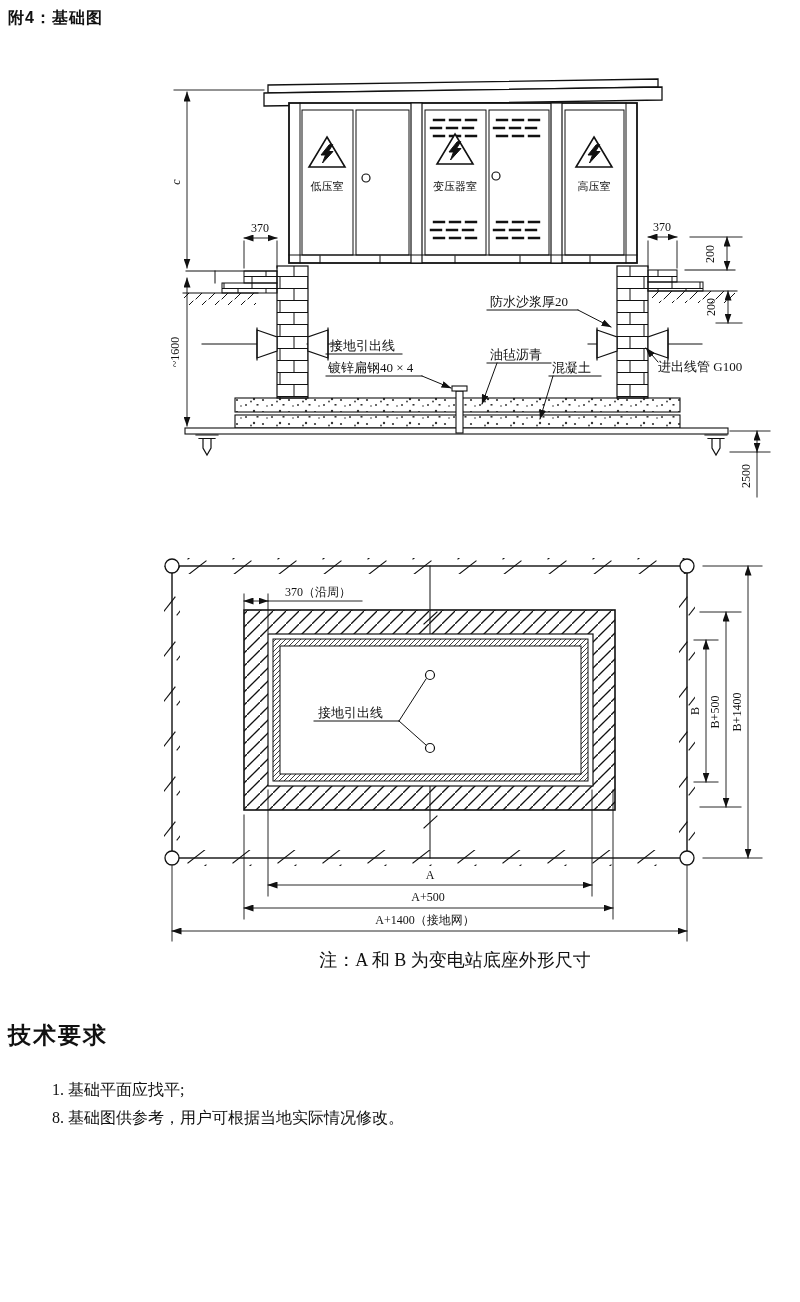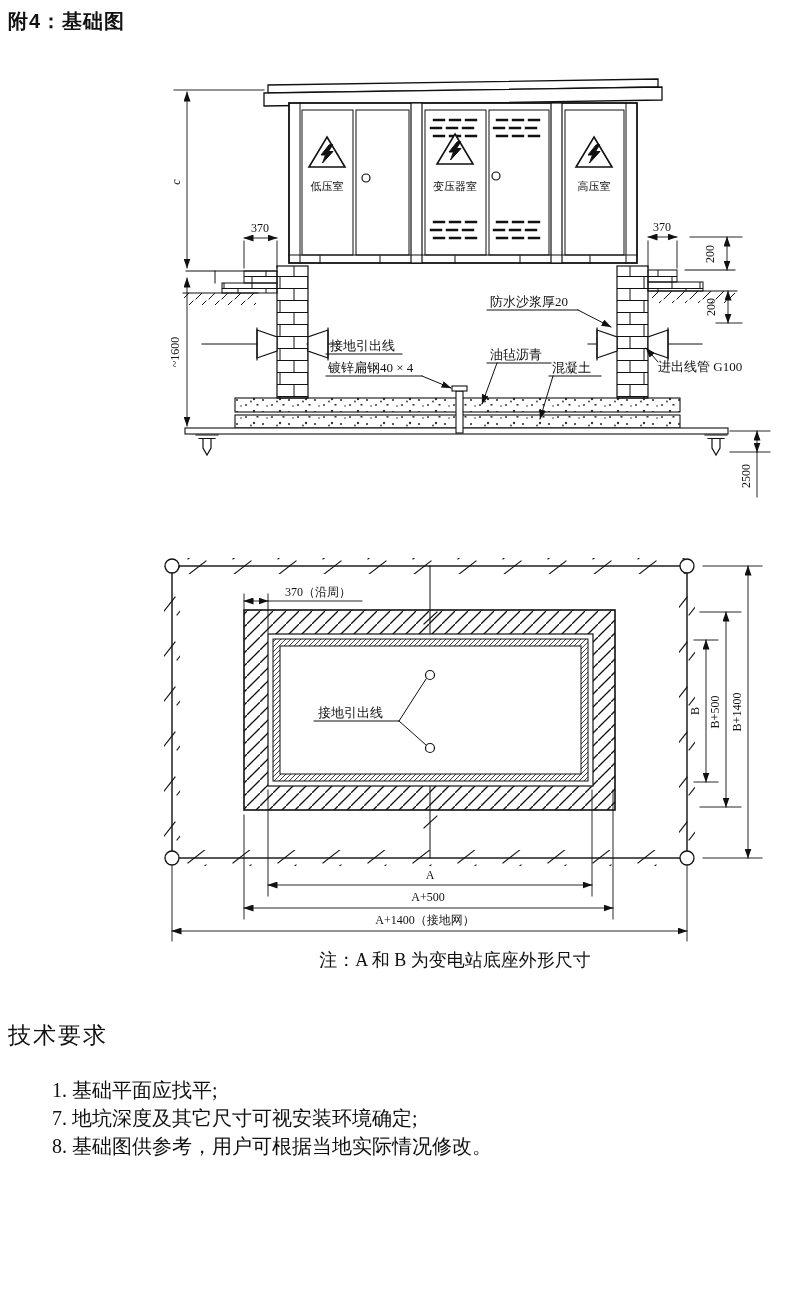--- a/index.html
+++ b/index.html
@@ -1,22 +1,22 @@
 <!DOCTYPE html>
 <html><head>
 <meta charset="utf-8">
 <style>
   html,body{margin:0;padding:0;background:#fff;}
   .page{position:relative;width:800px;height:1302px;background:#fff;overflow:hidden;
         font-family:"Liberation Serif",serif;color:#111;}
   .title{position:absolute;left:8px;top:8px;font-family:"Liberation Sans",sans-serif;
-         font-weight:bold;font-size:20px;letter-spacing:1px;}
+         font-weight:bold;font-size:16px;letter-spacing:1px;}
   .tech-heading{position:absolute;left:8px;top:1020px;font-family:"Liberation Sans",sans-serif;
-         font-weight:normal;font-size:23px;letter-spacing:2px;}
-  .tech-list{position:absolute;left:52px;top:1076px;width:730px;font-size:20px;}
+         font-weight:bold;font-size:23px;letter-spacing:2px;}
+  .tech-list{position:absolute;left:52px;top:1076px;width:730px;font-size:16px;}
   .tech-list div{line-height:28.2px;white-space:nowrap;}
   svg text{fill:#111;}
   .dwg{position:absolute;left:0;top:0;}
   .lbl{font-size:13px;}
   .dim{font-size:12px;}
   .room{font-size:11px;}
 </style>
 </head>
 <body>
 
@@ -302,17 +302,16 @@
       </g>
 
       <text stroke="none" x="455" y="966" text-anchor="middle" font-size="18">注：A 和 B 为变电站底座外形尺寸</text>
     </g>
   </svg>
 
   <div class="tech-heading">技术要求</div>
 
   <div class="tech-list">
     <div>1. 基础平面应找平;</div>
-    <div>7. 地坑深度及其它尺寸可视安装环境确定;</div>
     <div>8. 基础图供参考，用户可根据当地实际情况修改。</div>
   </div>
 
 </div>
 
 </body></html>

